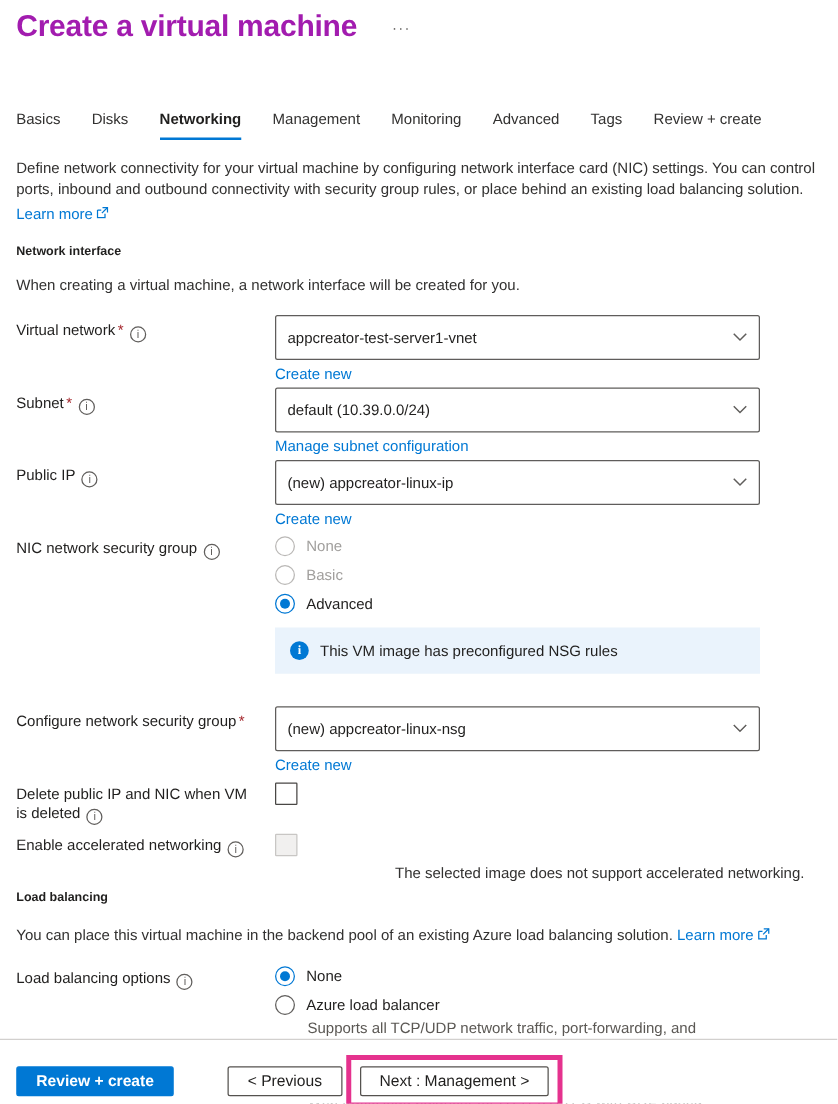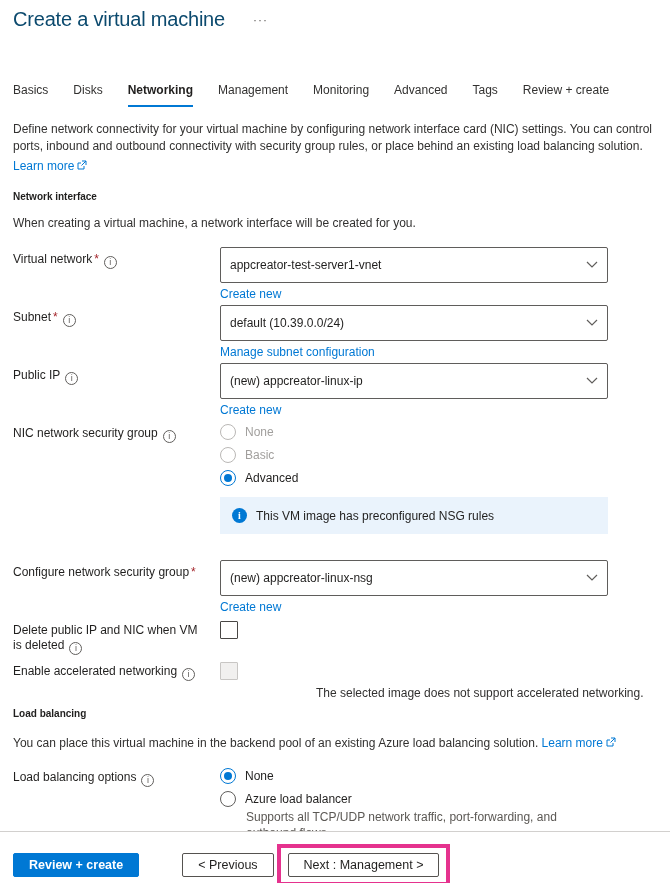--- a/index.html
+++ b/index.html
@@ -9,21 +9,21 @@
     font-size: 12px;
     color: #201f1e;
     background: #ffffff;
     position: relative;
     overflow: hidden;
   }
   .content { padding: 8px 13px 0 13px; }
 
   
   .title-row { display: flex; align-items: center; }
-  .page-title { font-size: 20px; font-weight: 400; letter-spacing: -0.2px; color: #0c4a6e; }
+  .page-title { font-size: 24px; font-weight: 700; letter-spacing: -0.2px; color: #a21caf; }
   .more-btn { margin-left: 28px; color: #605e5c; font-size: 12px; letter-spacing: 1px; cursor: pointer; }
 
   
   .tabs { display: flex; margin-top: 32px; }
   .tab { margin-right: 25px; padding-bottom: 8px; color: #323130; font-size: 12px; cursor: pointer; border-bottom: 2px solid transparent; margin-top: 20px; }
   .tab.active { font-weight: 700; color: #201f1e; border-bottom: 2px solid #0078d4; }
 
   
   .intro { margin-top: 14px; line-height: 17px; color: #323130; max-width: 648px; }
   a.link { color: #0078d4; text-decoration: none; cursor: pointer; }

